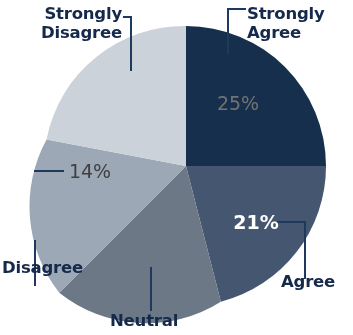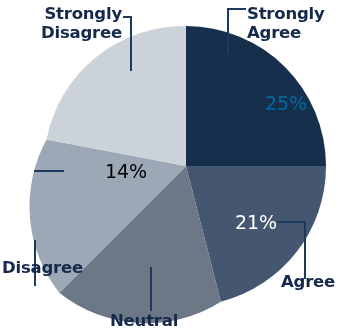--- a/index.html
+++ b/index.html
@@ -52,21 +52,21 @@
     padding: 0;
   }
   
   #label-strongly-disagree { left: 4px;   top: 4px;   width: 118px; text-align: right; }
   #label-strongly-agree    { left: 247px; top: 4px;   width: 104px; text-align: left;  }
   #label-disagree          { left: 2px;   top: 258px; width: 96px;  text-align: left;  }
   #label-agree             { left: 281px; top: 272px; width: 68px;  text-align: left;  }
   #label-neutral           { left: 110px; top: 311px; width: 92px;  }
   
   #pct-strongly-agree    { left: 238px; top: 103px; transform: translate(-50%,-50%); }
-  #pct-agree             { left: 256px; top: 222px; transform: translate(-50%,-50%); }
+  #pct-agree             { left: 256px; top: 222px; transform: translate(-50%,-50%); font-weight: bold; }
   #pct-neutral           { left: 151px; top: 256px; transform: translate(-50%,-50%); }
   #pct-disagree          { left: 90px;  top: 171px; transform: translate(-50%,-50%); }
   #pct-strongly-disagree { left: 134px; top: 87px;  transform: translate(-50%,-50%); }
 </style>
 </head>
 <body>
 
 <div id="chart-root">
 
   <svg id="pie-svg" viewBox="0 0 353 335">
@@ -106,21 +106,21 @@
 
   <div class="cat-label" id="label-strongly-agree">Strongly
 Agree</div>
 
   <div class="cat-label" id="label-disagree">Disagree</div>
 
   <div class="cat-label" id="label-agree">Agree</div>
 
   <div class="cat-label" id="label-neutral">Neutral</div>
 
-  <div class="pct-label" id="pct-strongly-agree" style="color:#0369a1;margin-left:48px;">25%</div>
+  <div class="pct-label" id="pct-strongly-agree" style="color:#737373;">25%</div>
 
   <div class="pct-label" id="pct-agree" style="color:#ffffff;">21%</div>
 
 
-  <div class="pct-label" id="pct-disagree" style="color:#000000;margin-left:36px;">14%</div>
+  <div class="pct-label" id="pct-disagree" style="color:#404040;">14%</div>
 
 
 </div>
 
 </body></html>

